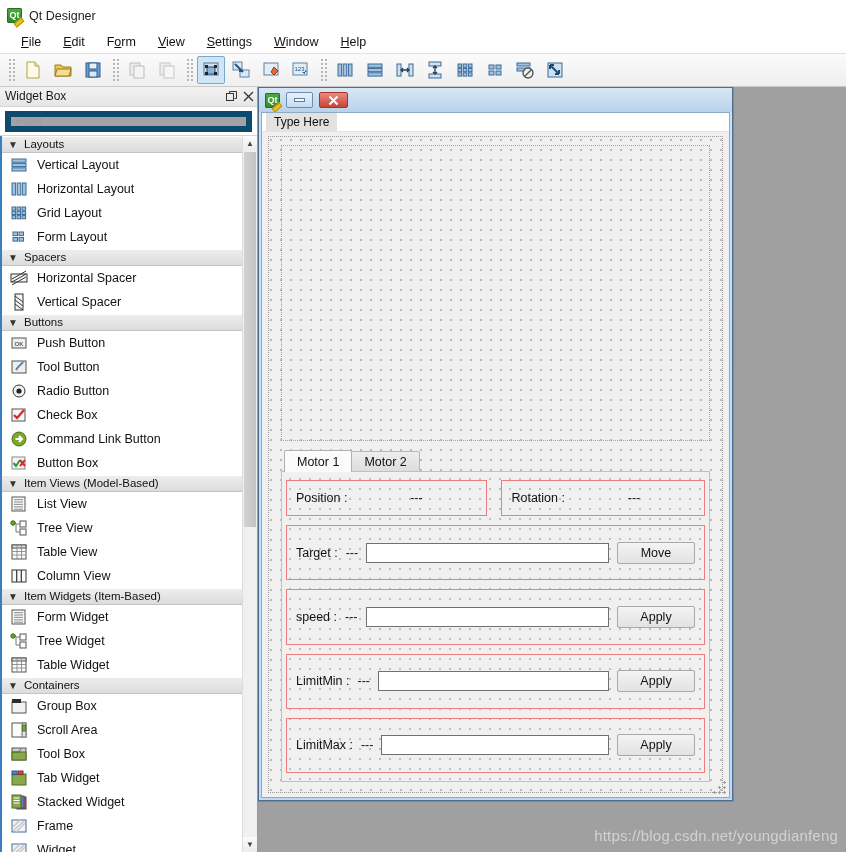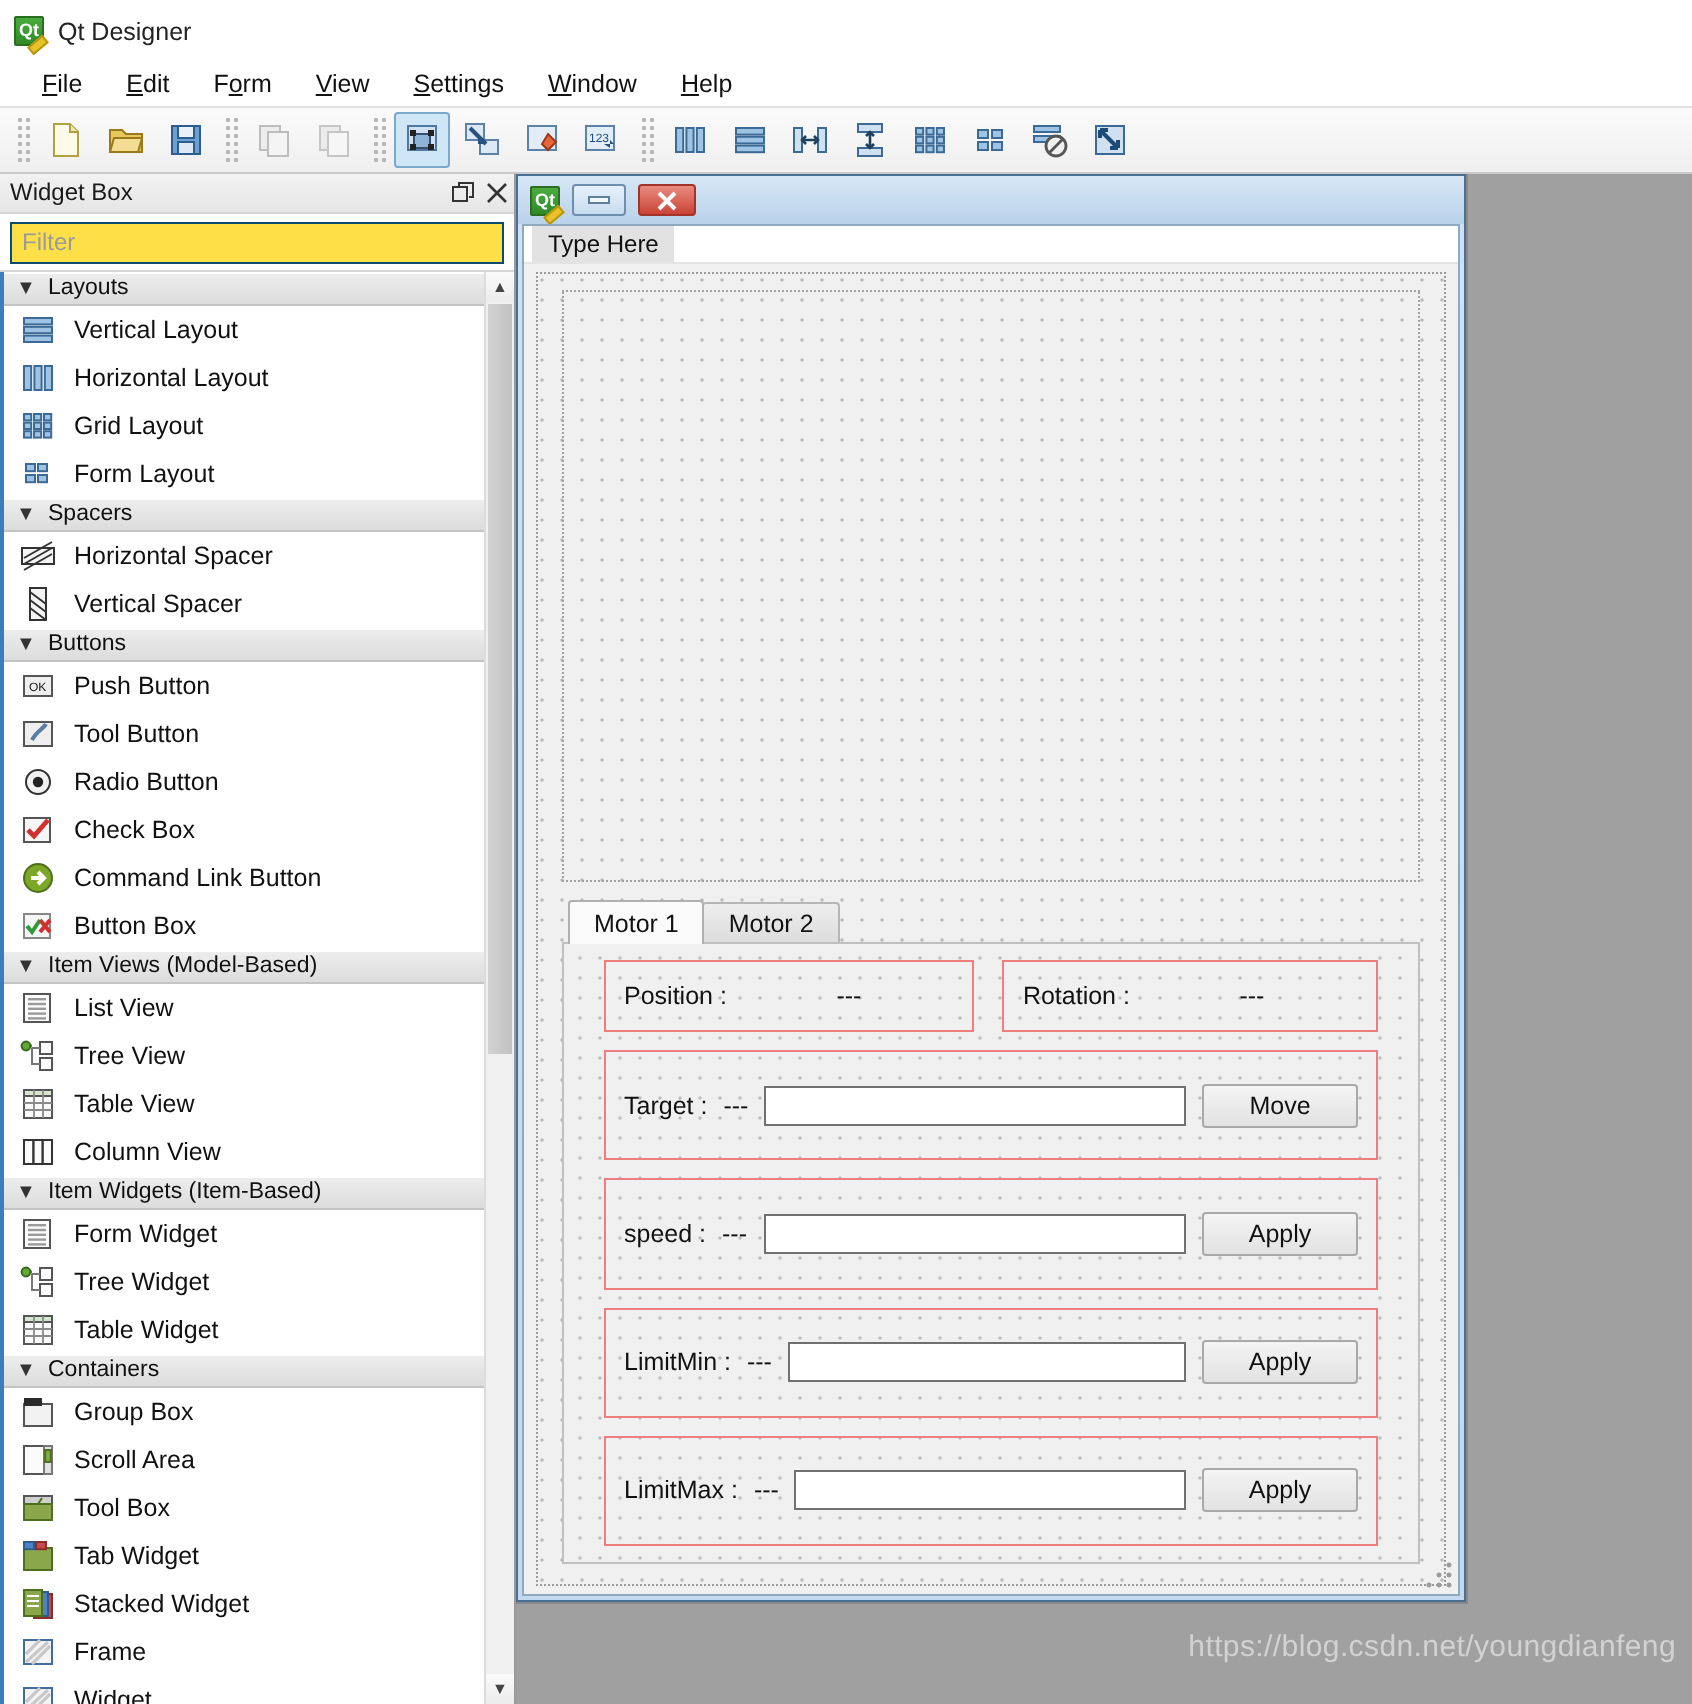--- a/index.html
+++ b/index.html
@@ -74,21 +74,21 @@
   .dock-title {
     height: 20px; display:flex; align-items:center;
     font-size:12px; color:#1a1a1a; padding-left:5px;
     background: linear-gradient(#f2f2f2, #e6e6e6);
     border-bottom:1px solid #d4d4d4;
   }
   .dock-title .spacer { flex:1 1 auto; }
   .dock-btn { width:17px; height:17px; display:flex; align-items:center; justify-content:center; }
   .filter-wrap { padding: 4px 5px 3px 5px; }
   .filter-input {
-    width: 100%; height: 21px; border:1px solid #0c4a6e; background:#fde047;
+    width: 100%; height: 21px; border:6px solid #0c4a6e; background:#a3a3a3;
     font-size:12px; color:#333; padding: 0 5px; outline:none;
     font-family:"Liberation Sans", sans-serif;
   }
   .filter-input::placeholder { color:#9b9b9b; }
 
   .wb-scrollarea {
     flex:1 1 auto; display:flex; min-height:0;
     border-top:1px solid #d7d7d7;
   }
   .wb-list {
@@ -190,21 +190,21 @@
     border:1px solid #b6b6b6; border-bottom:none;
     border-radius: 2px 2px 0 0; background: linear-gradient(#eeeeee,#dcdcdc);
     margin-right:-1px;
   }
   .tab.active { background:#fbfbfb; height:22px; border-color:#b0b0b0; z-index:2; }
   .tabpage {
     position:absolute; left:0; right:0; top:21px; bottom:0;
     border:1px solid #c0c0c0; background:#f0f0f0;
     background-image: radial-gradient(circle, #bdbdbd 0.7px, transparent 0.9px);
     background-size: 10px 10px; background-position: 3px 2px;
-    padding: 8px 20px;
+    padding: 8px 4px;
     display:flex; flex-direction:column; gap: 9px;
   }
   .rowwrap { display:flex; gap: 14px; }
   .group {
     border:1px solid #ef7d7d; flex:1 1 auto;
     display:flex; align-items:center; gap:8px;
     padding: 6px 9px; min-height: 36px;
   }
   .group.tall { min-height: 45px; }
   .lbl { font-size:12.5px; color:#111; white-space:nowrap; }
@@ -221,21 +221,21 @@
   }
   .grip {
     position:absolute; right:3px; bottom:3px; width:14px; height:14px;
     background-image: radial-gradient(circle, #9d9d9d 1.1px, transparent 1.4px);
     background-size: 5px 5px;
     -webkit-mask-image: linear-gradient(135deg, transparent 45%, #000 46%);
     mask-image: linear-gradient(135deg, transparent 45%, #000 46%);
   }
 
   .watermark {
-    position:absolute; right: 8px; bottom: 20px;
+    position:absolute; right: 8px; bottom: 8px;
     font-size: 15px; color: #d2d2d2; letter-spacing:0.2px;
   }
 </style>
 </head>
 <body>
 
 <div id="app">
 
   <div class="titlebar">
     <div class="qt-logo">

